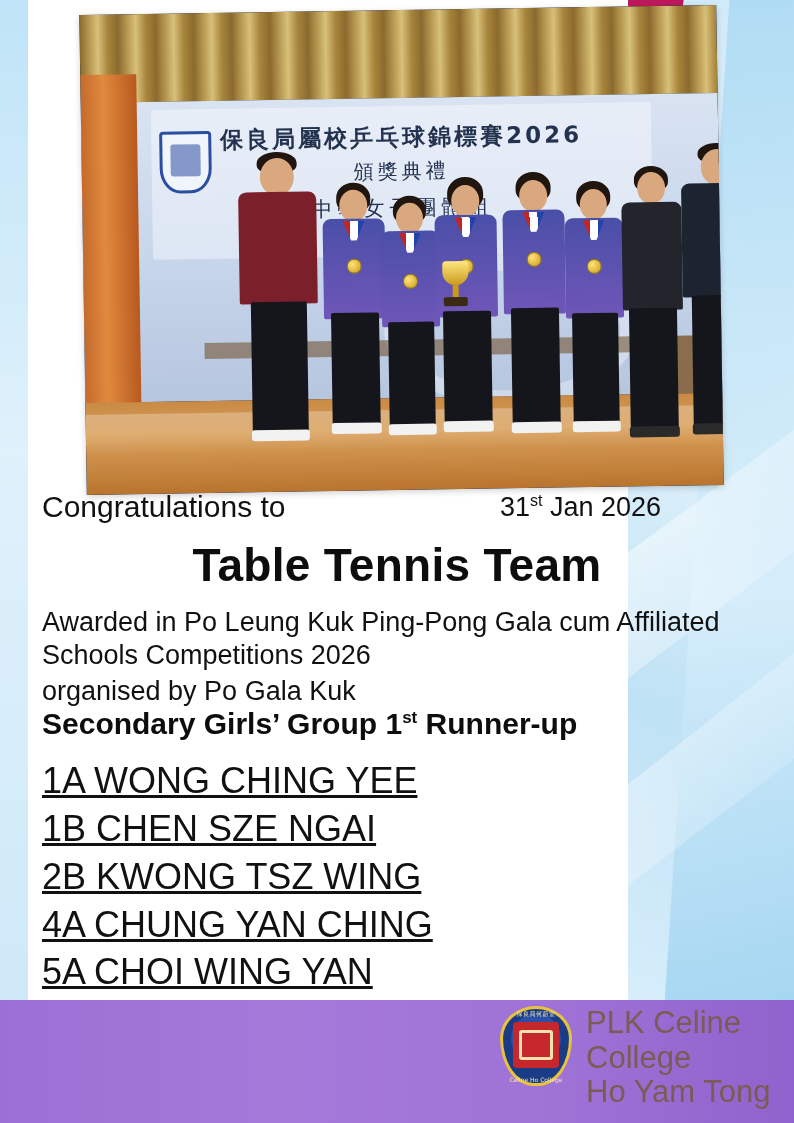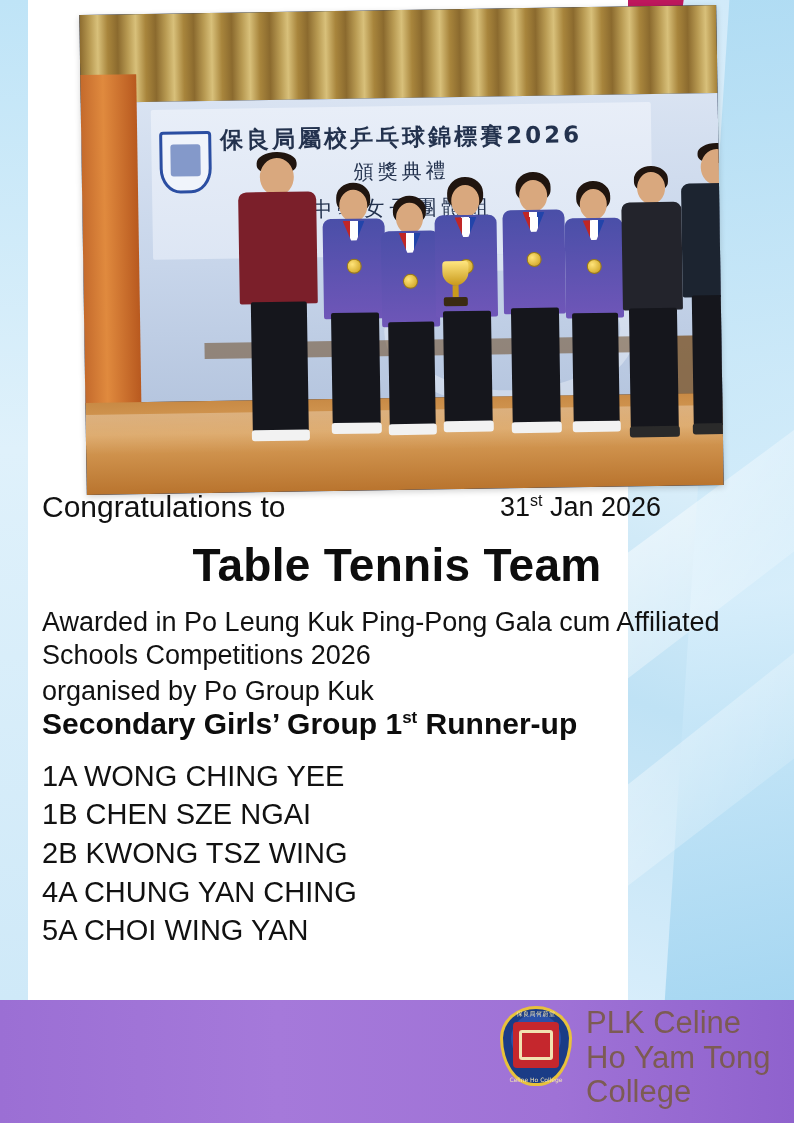--- a/index.html
+++ b/index.html
@@ -247,23 +247,24 @@
   .category {
     font-size: 30px;
     font-weight: bold;
     color: #0d0d0d;
   }
   .category sup { font-size: 17px; }
   .names {
     margin-top: 16px;
   }
   .name {
-    font-size: 29px;
+    font-size: 36px;
     color: #111;
     line-height: 1.33;
+    text-decoration: underline;
   }
 
   
   .footer {
     position: absolute;
     left: 0; bottom: 0;
     width: 794px; height: 123px;
     background: linear-gradient(90deg, #9b6fd4 0%, #a579da 35%, #9f72d6 70%, #8f62cd 100%);
   }
   .footer-inner {
@@ -429,21 +430,21 @@
 
     <div class="row-congrats">
       <div class="congrats">Congratulations to</div>
       <div class="date"><span>31</span><sup>st</sup><span> Jan 2026</span></div>
     </div>
 
     <div class="title">Table Tennis Team</div>
 
     <div class="award-line">Awarded in Po Leung Kuk Ping-Pong Gala cum Affiliated</div>
     <div class="award-line">Schools Competitions 2026</div>
-    <div class="organised">organised by Po Group Kuk</div>
+    <div class="organised">organised by Po Gala Kuk</div>
 
     <div class="category"><span>Secondary Girls’ Group 1</span><sup>st</sup><span> Runner-up</span></div>
 
     <div class="names">
       <div class="name">1A WONG CHING YEE</div>
       <div class="name">1B CHEN SZE NGAI</div>
       <div class="name">2B KWONG TSZ WING</div>
       <div class="name">4A CHUNG YAN CHING</div>
       <div class="name">5A CHOI WING YAN</div>
     </div>
@@ -452,19 +453,19 @@
   <div class="footer">
     <div class="footer-inner">
       <div class="school-logo">
         <div class="logo-shield"></div>
         <div class="logo-top-text">保良局何蔚堂</div>
         <div class="logo-inner"></div>
         <div class="logo-bottom-text">Celine Ho College</div>
       </div>
       <div class="school-name">
         <div>PLK Celine</div>
+        <div>College</div>
         <div>Ho Yam Tong</div>
-        <div>College</div>
       </div>
     </div>
   </div>
 
 </div>
 
 </body></html>

